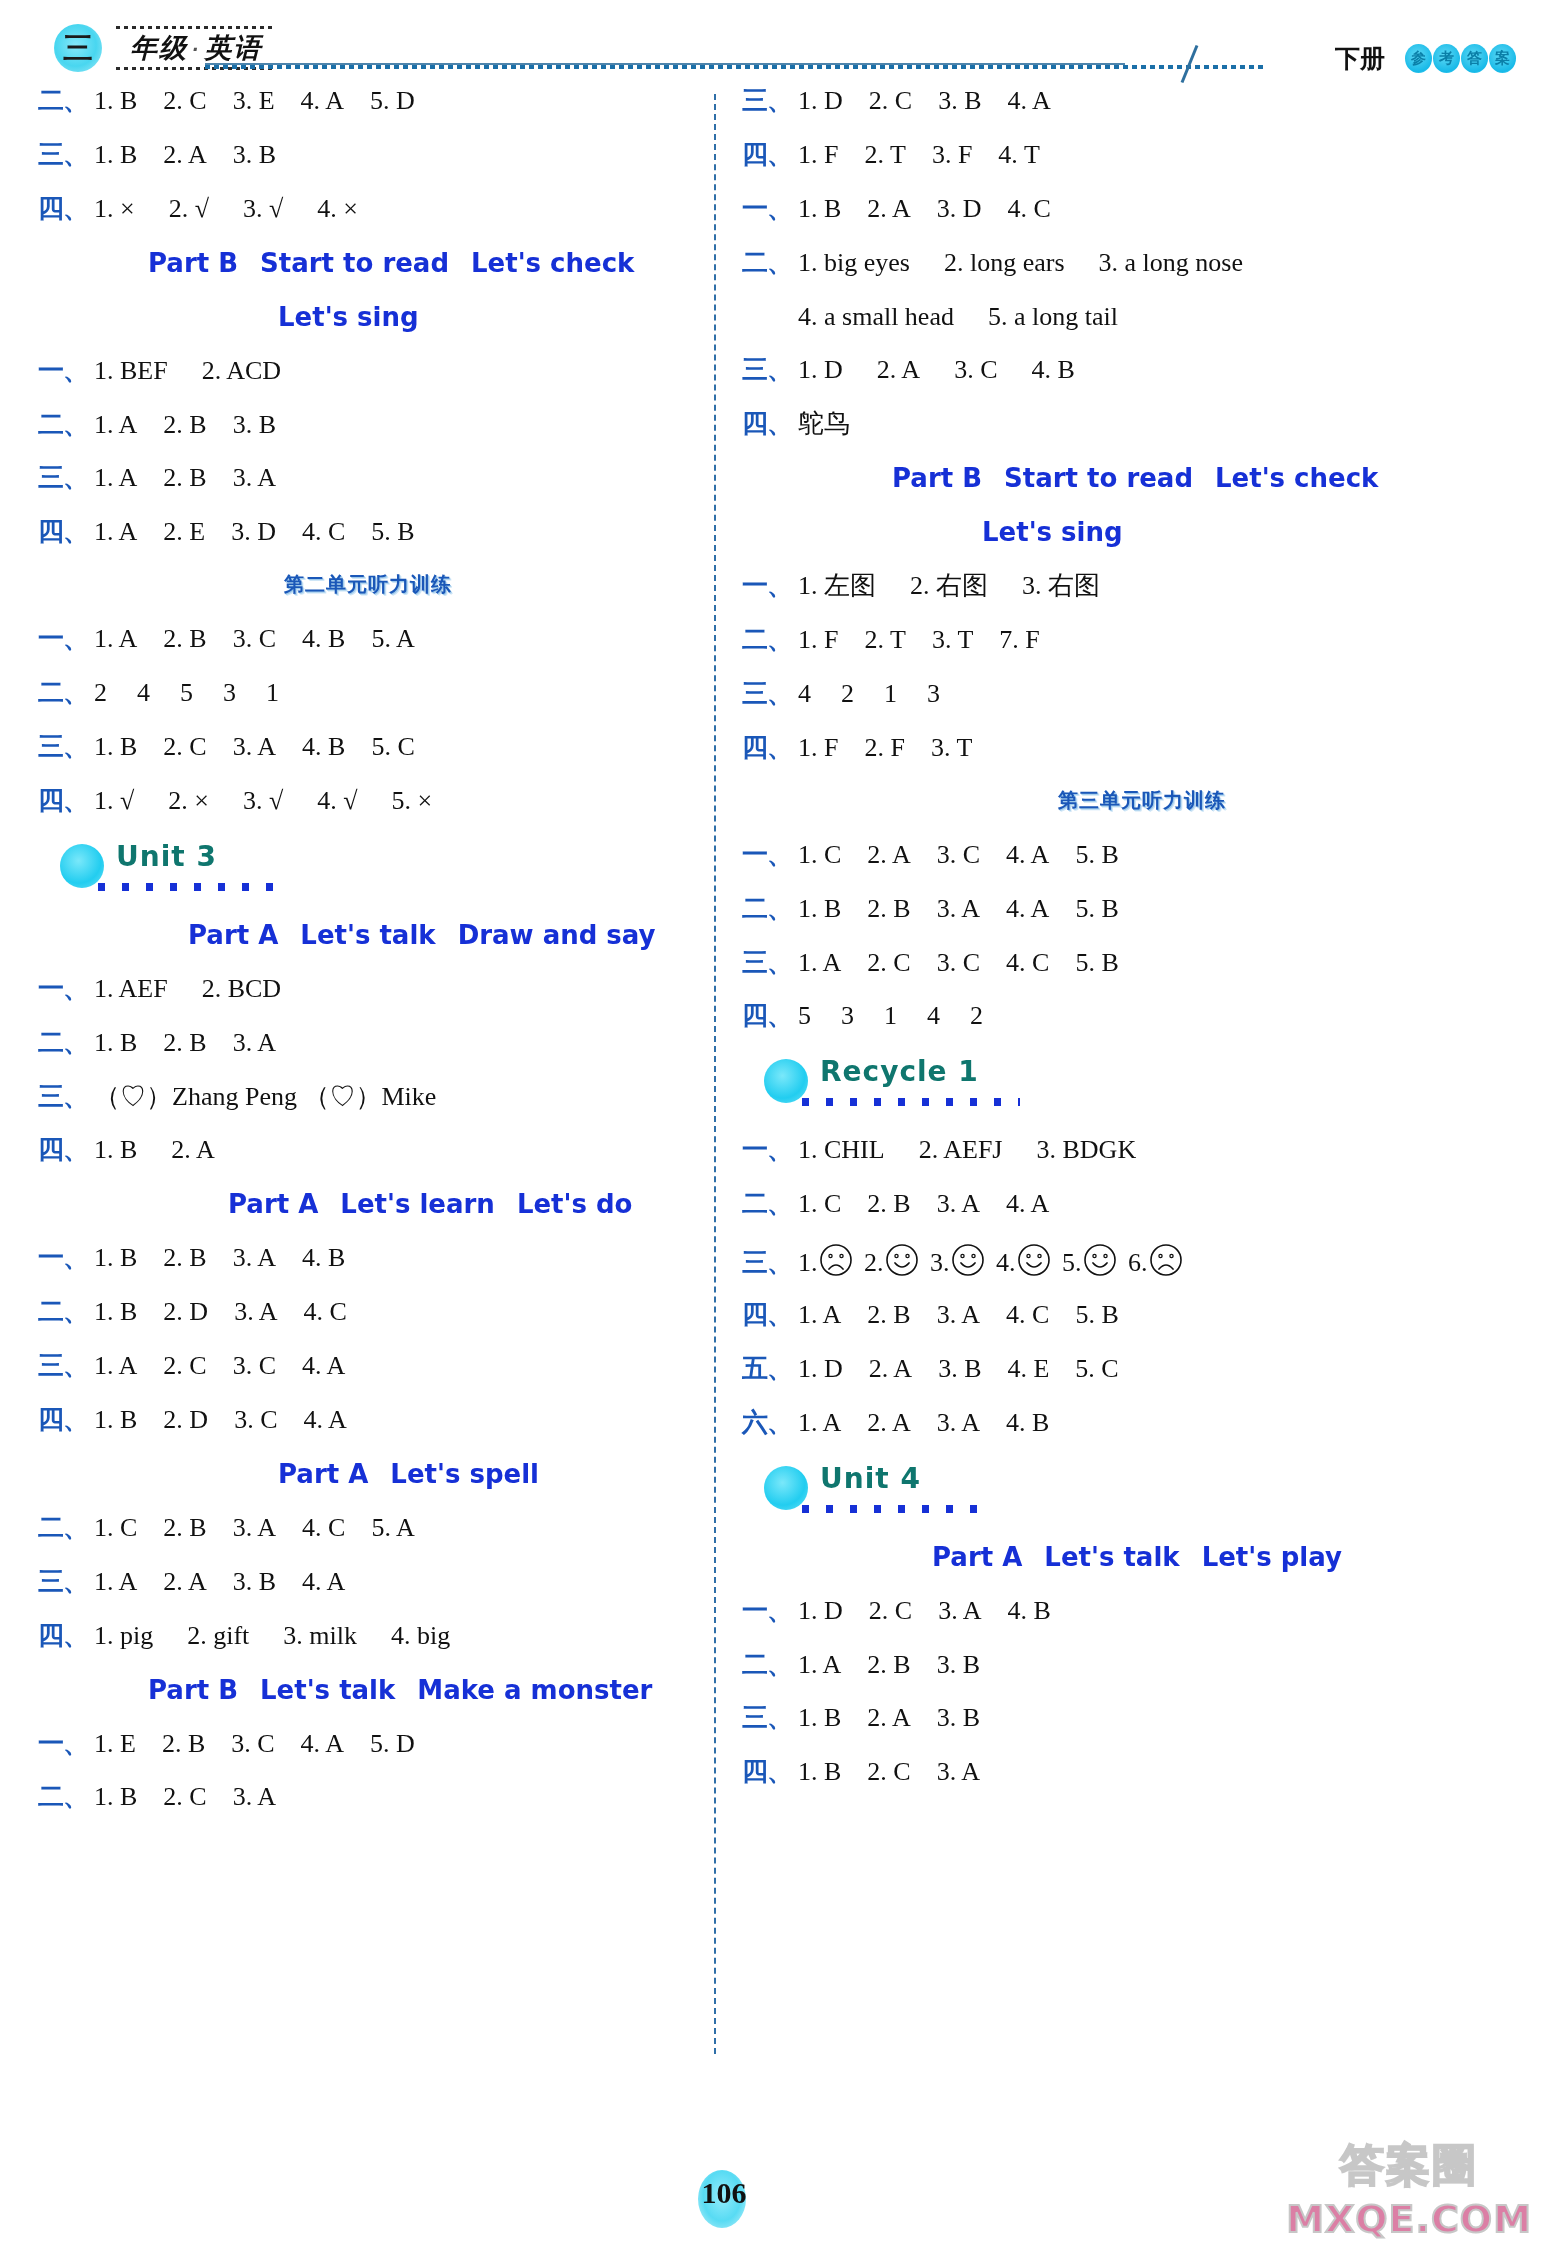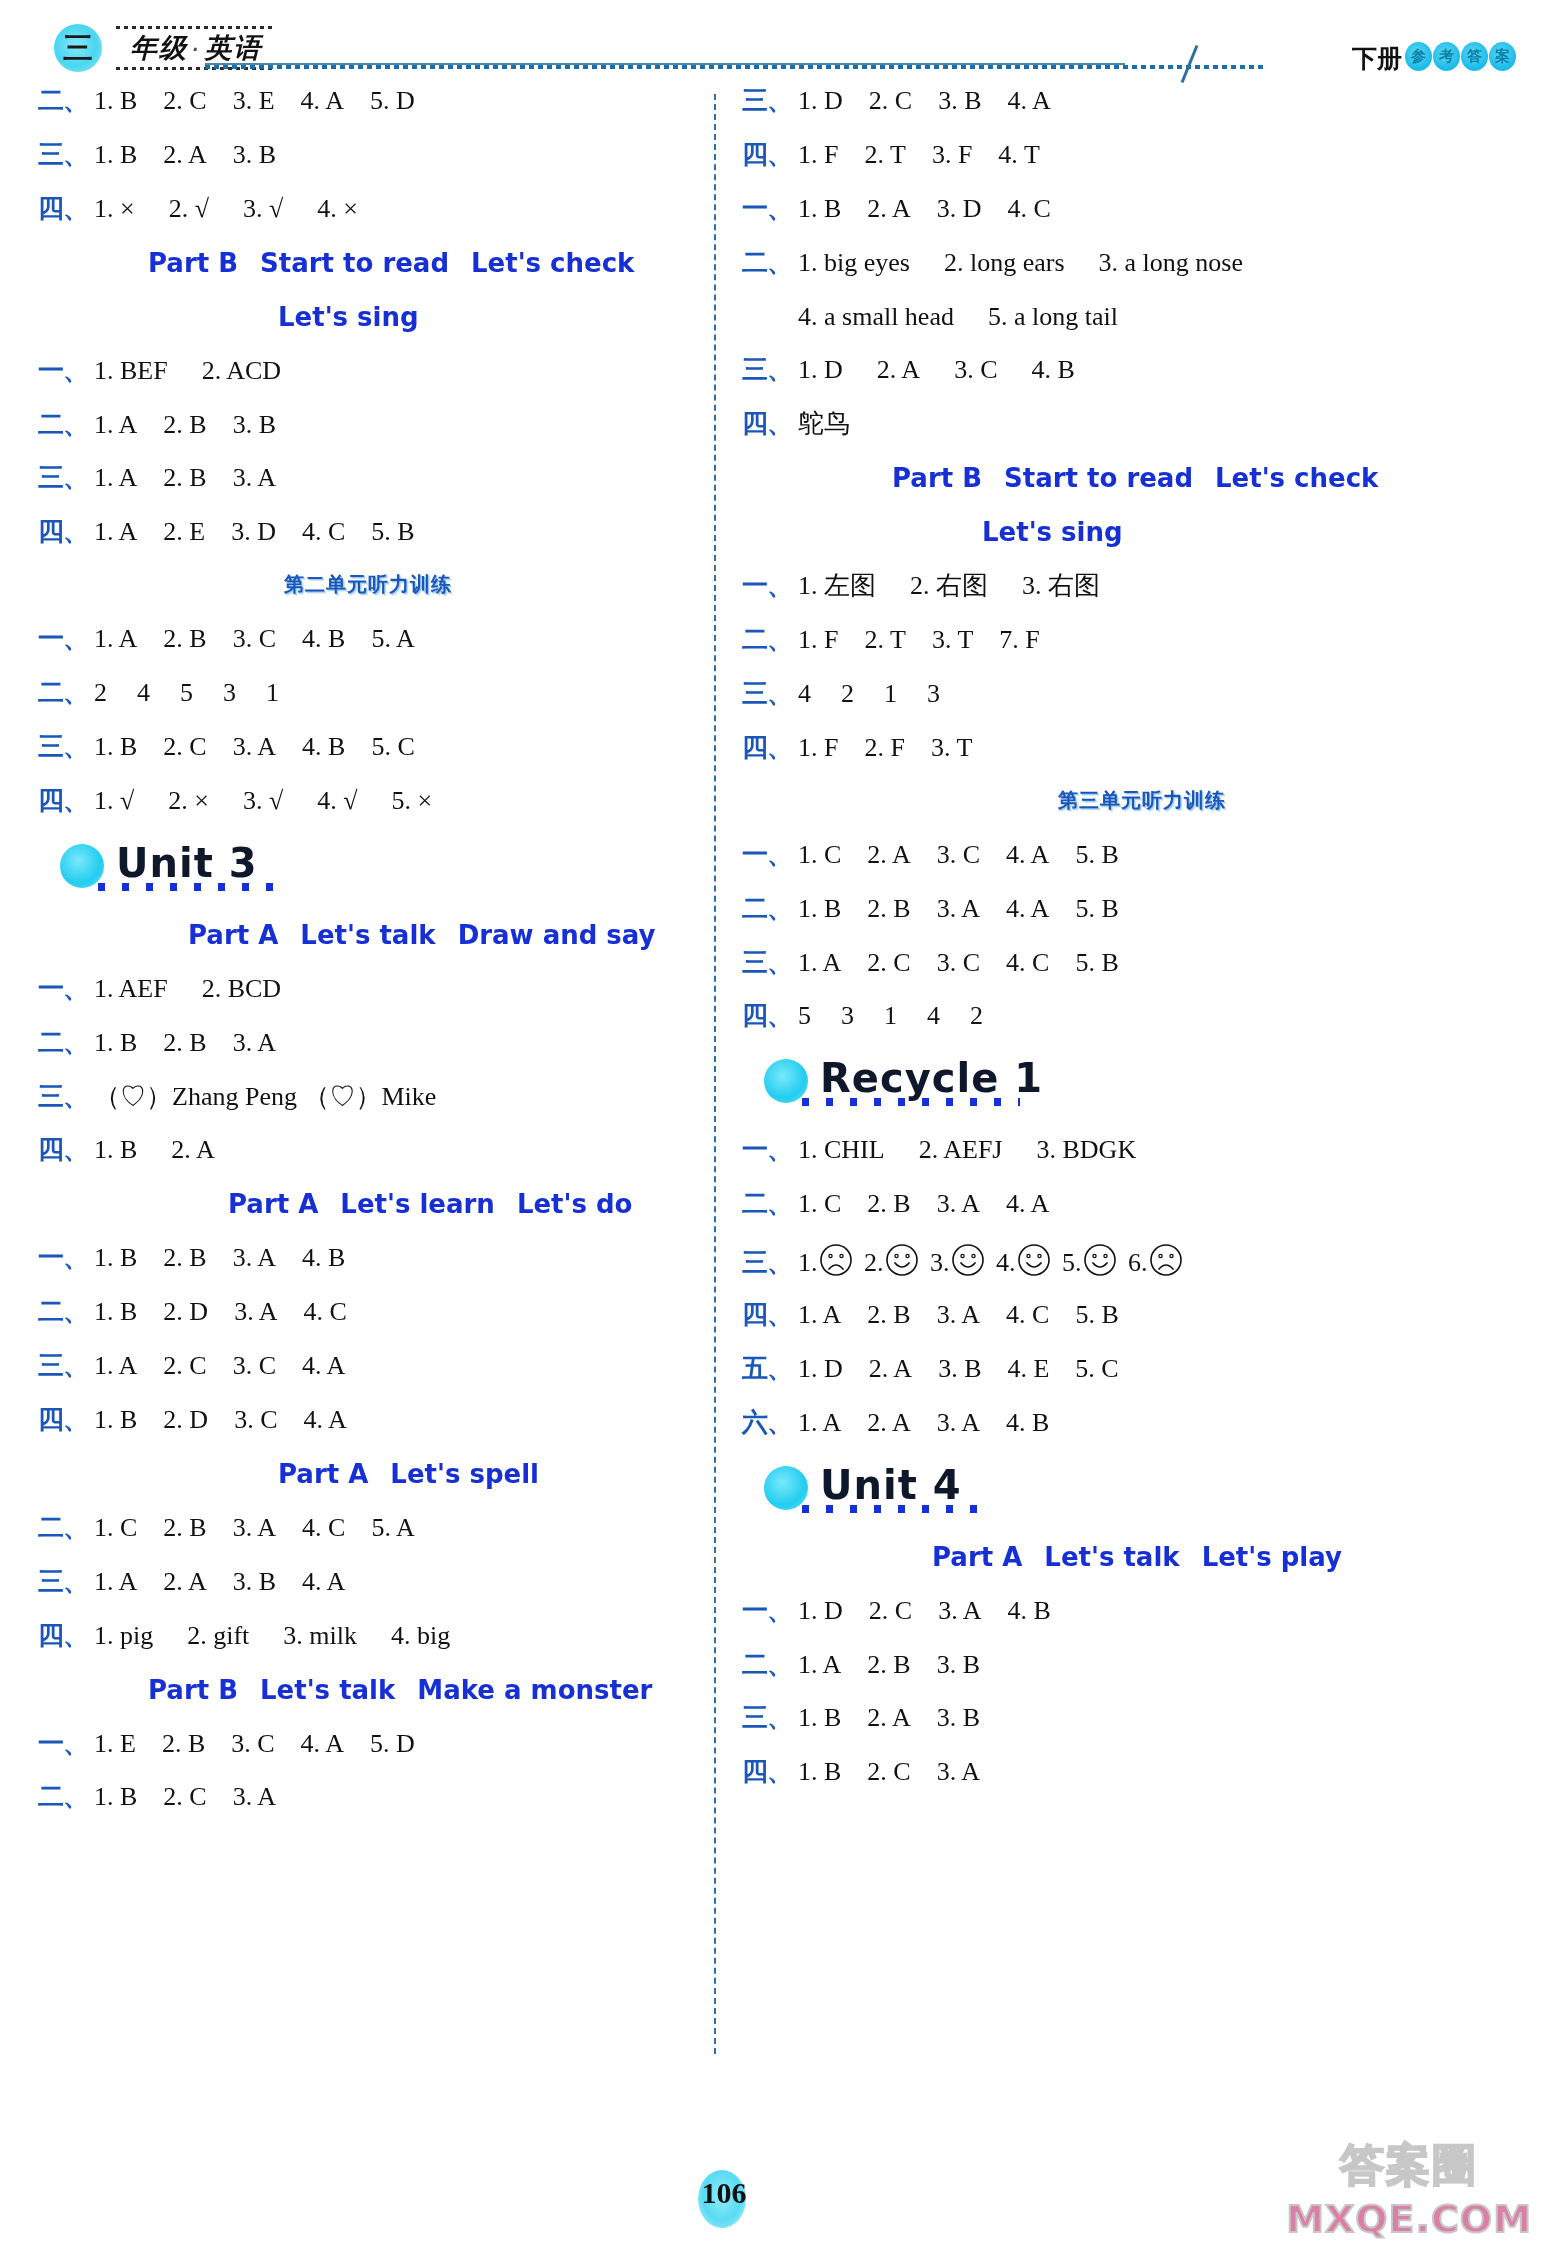--- a/index.html
+++ b/index.html
@@ -53,21 +53,21 @@
     background-color:transparent;
   }
   .hdr-rule2{
     position:absolute;left:205px;top:45px;width:920px;height:2px;background:#2e6f9e;opacity:.85;
   }
   .hdr-slash{
     position:absolute;left:1188px;top:26px;width:3px;height:40px;background:#2e6f9e;
     transform:rotate(22deg);
   }
   .hdr-right{
-    position:absolute;right:44px;top:24px;display:flex;align-items:flex-start;gap:3px;
+    position:absolute;right:44px;top:24px;display:flex;align-items:center;gap:20px;
   }
   .hdr-vol{
     font-family:"DejaVu Sans",sans-serif;font-size:25px;font-weight:700;color:#111;
   }
   .hdr-ans{
     display:flex;gap:1px;
   }
   .hdr-ans span{
     display:inline-flex;align-items:center;justify-content:center;
     width:27px;height:29px;border-radius:50%;
@@ -132,21 +132,21 @@
   
   .unit-head{
     position:relative;height:60px;margin:14px 0 20px 0;
   }
   .unit-ball{
     position:absolute;left:22px;top:4px;width:44px;height:44px;border-radius:50%;
     background:radial-gradient(circle at 42% 38%,#7ae8fa 0%,#22cdf0 60%,#6fe2f7 100%);
   }
   .unit-label{
     position:absolute;left:78px;top:0;
-    font-family:"DejaVu Sans",sans-serif;font-size:40px;font-weight:600;color:#0f172a;
+    font-family:"DejaVu Sans",sans-serif;font-size:28px;font-weight:600;color:#0f766e;
     letter-spacing:1px;
   }
   .unit-dots{
     position:absolute;left:60px;top:43px;height:8px;
     background-image:repeating-linear-gradient(to right,#1630d6 0 7px,transparent 7px 24px);
   }
 
   svg.face{vertical-align:-6px;margin:0 1px;}
 
   

